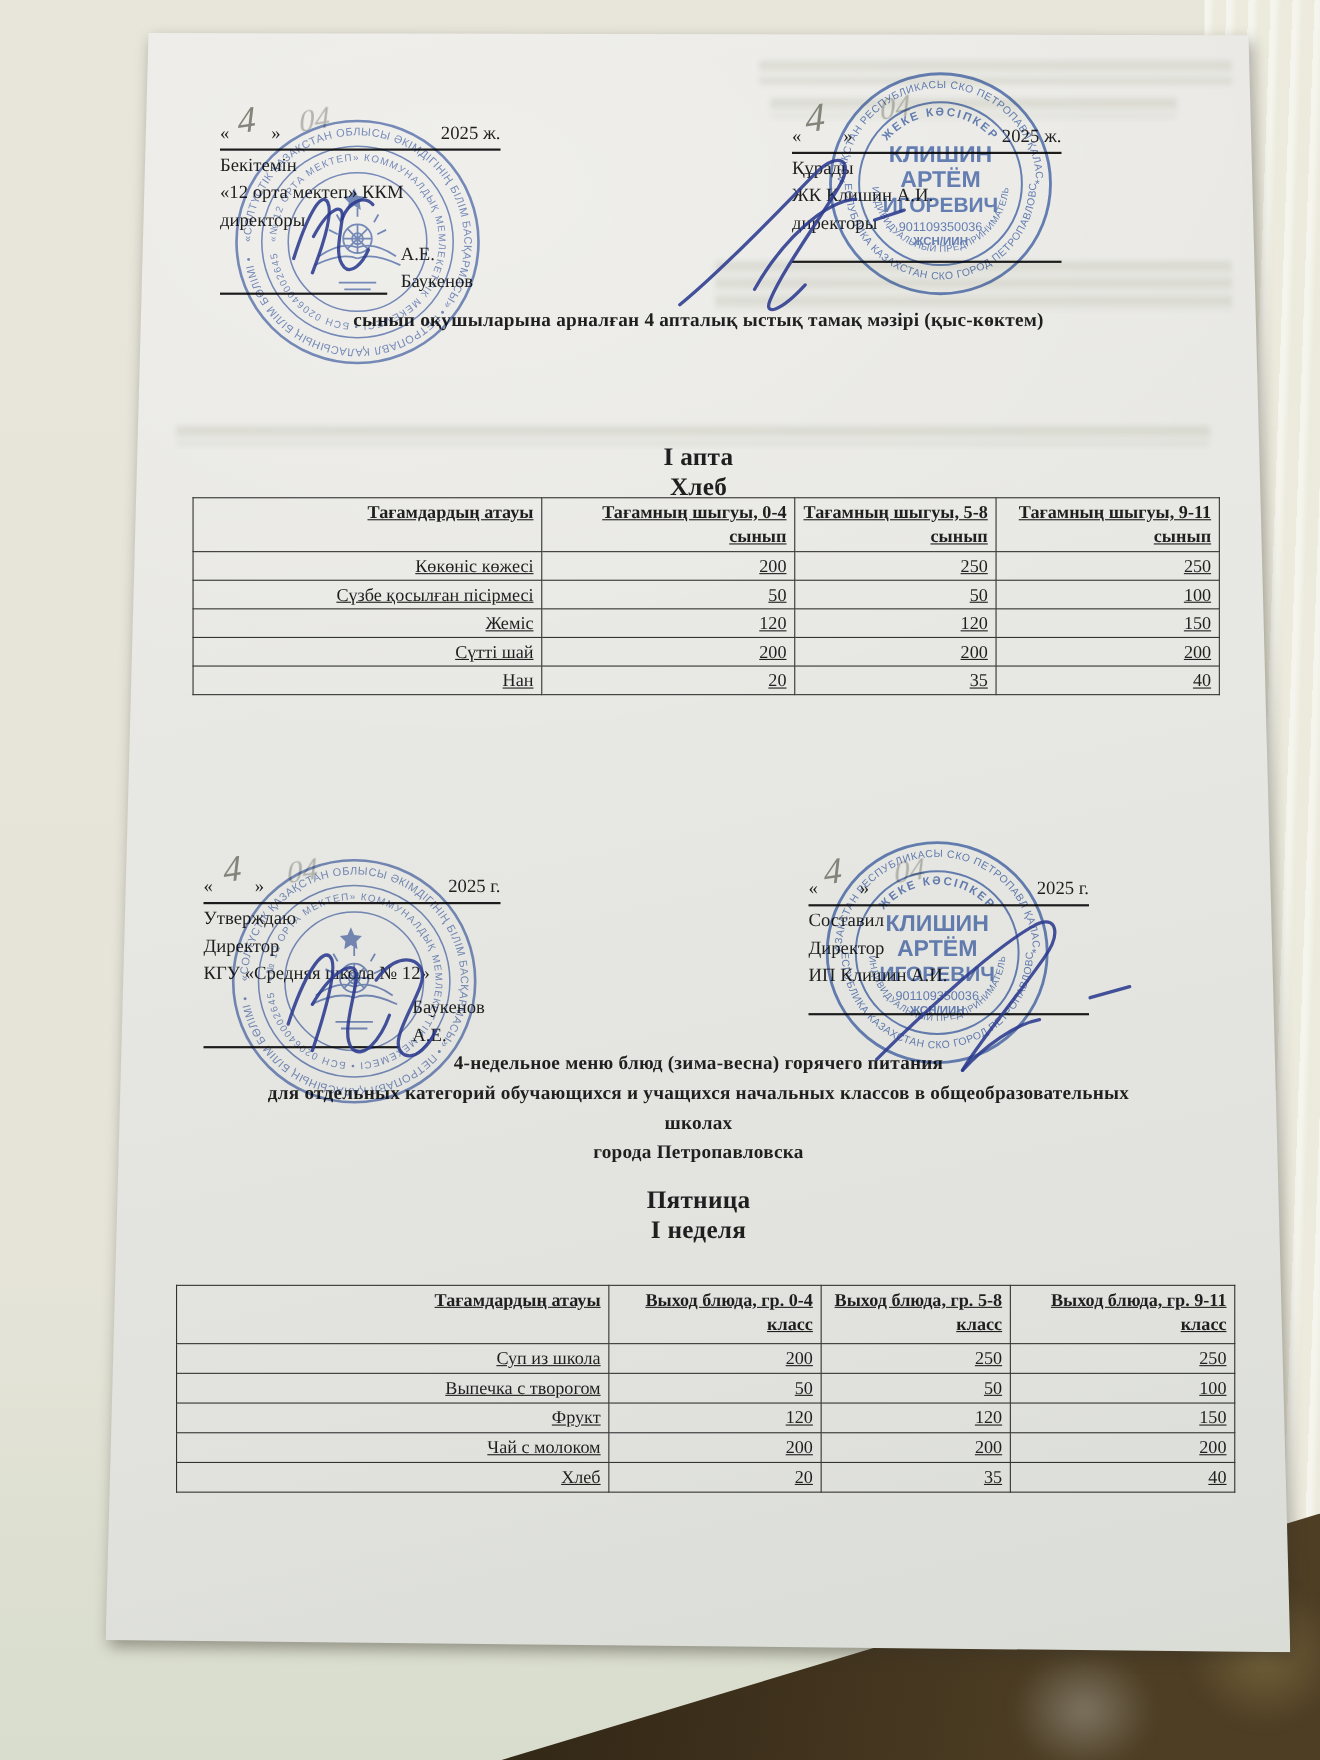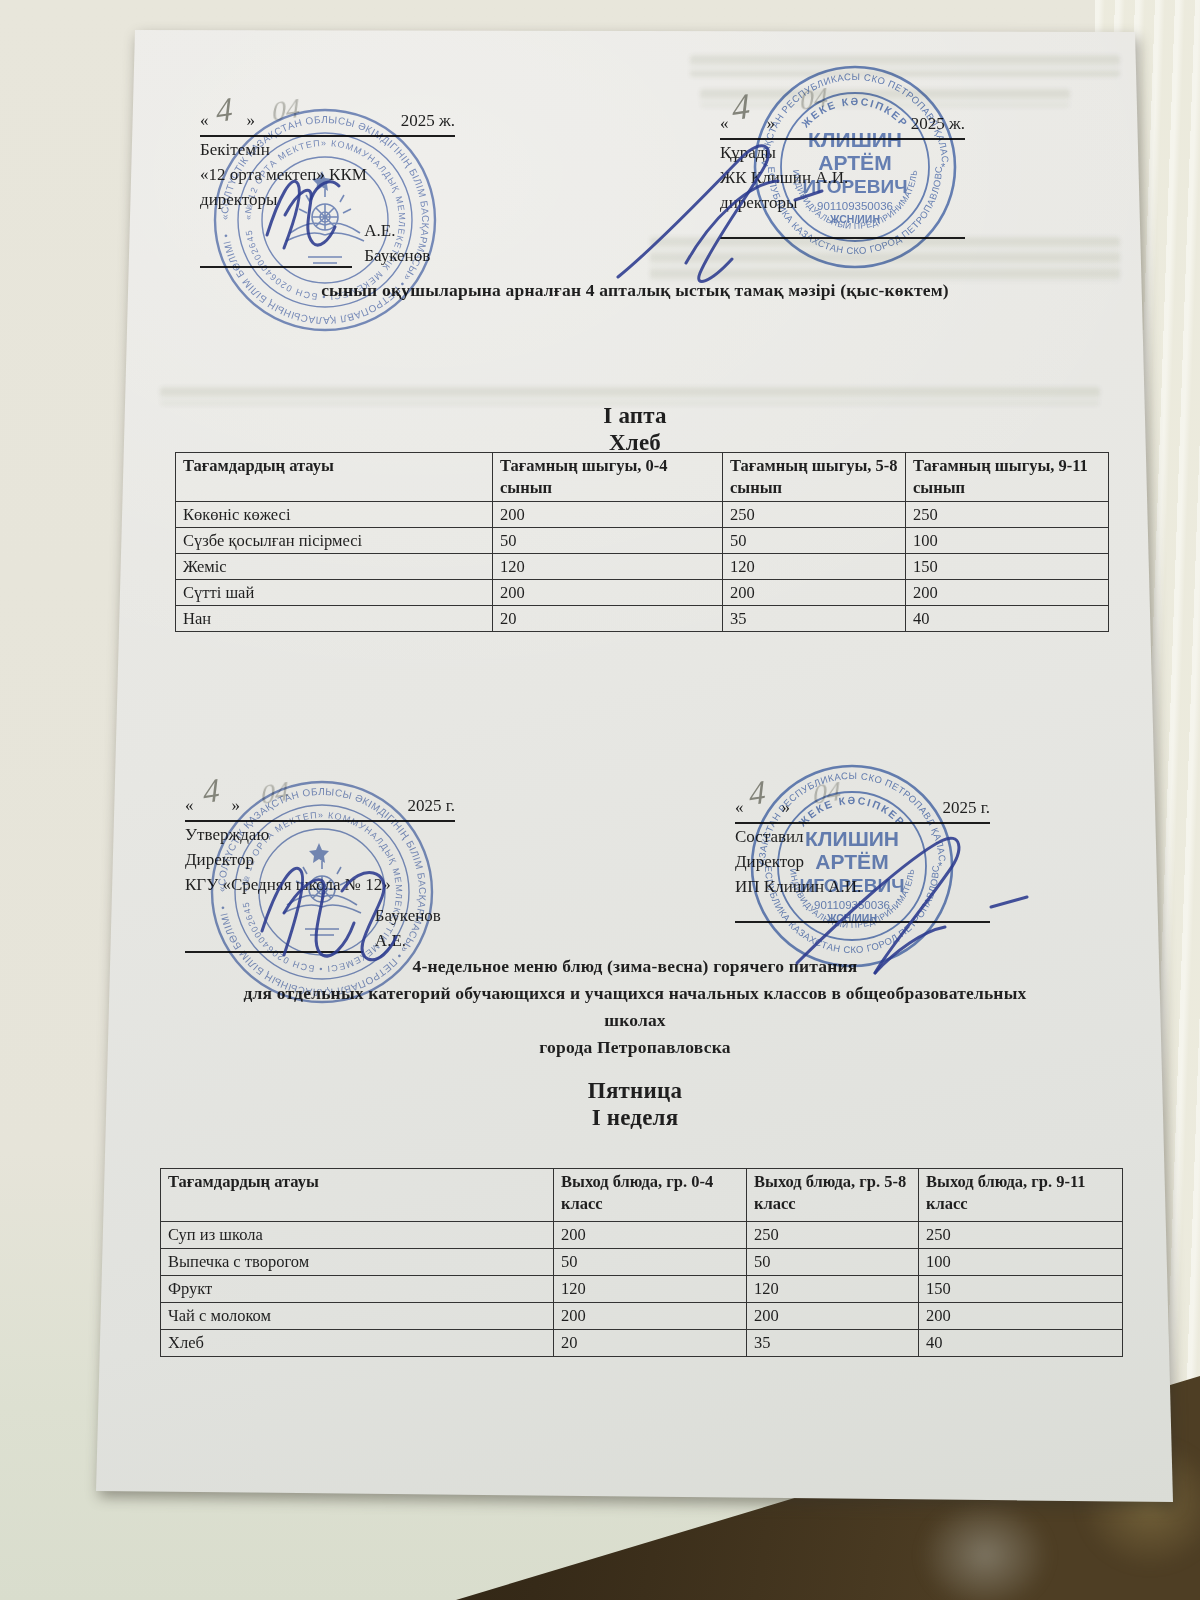--- a/index.html
+++ b/index.html
@@ -63,21 +63,21 @@
   .title-c{position:absolute;left:20px;right:20px;text-align:center;font-weight:bold;z-index:2;}
   .title-c .tl{font-size:17.5px;line-height:27px;letter-spacing:.2px;}
   .weekblock .tl{font-size:23px;line-height:27px;}
   
   table.menu{
     position:absolute;border-collapse:collapse;table-layout:fixed;z-index:2;
     font-size:16.5px;background:transparent;
   }
   table.menu th, table.menu td{
     border:1.8px solid var(--table-border,#333);vertical-align:top;
-    padding:2px 7px;text-align:left;font-weight:normal;
+    padding:2px 7px;text-align:right;font-weight:normal;text-decoration:underline;
   }
   table.menu th{font-weight:bold;line-height:22px;}
   table.t1 td{height:20px;line-height:21px;}
   table.t2 td{height:21px;line-height:22px;}
   
   .stamp{position:absolute;mix-blend-mode:multiply;z-index:4;}
   .stamp.school{color:var(--stamp-blue,#3f5fad);opacity:.68;}
   .stamp.ip{color:#4468b4;opacity:.78;}
   .stamp text{fill:currentColor;font-family:"Liberation Sans", sans-serif;}
   .stamp circle{stroke:currentColor;fill:none;}

